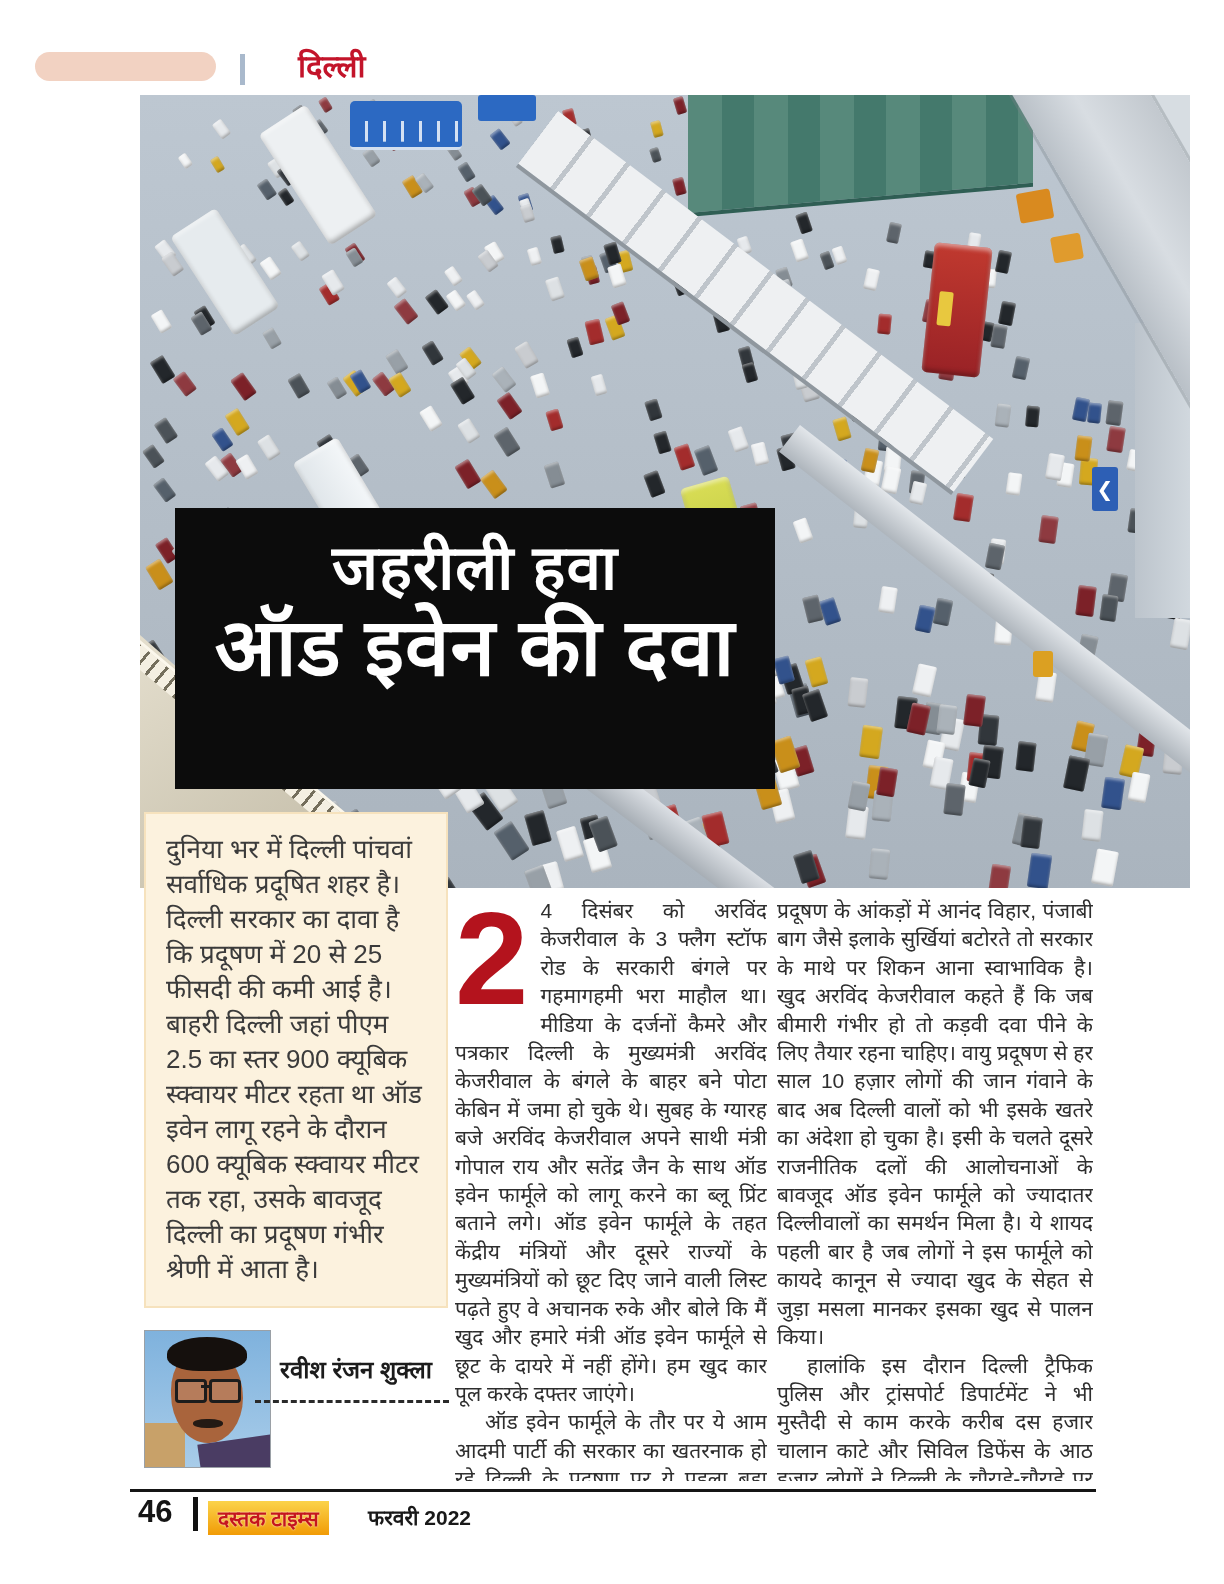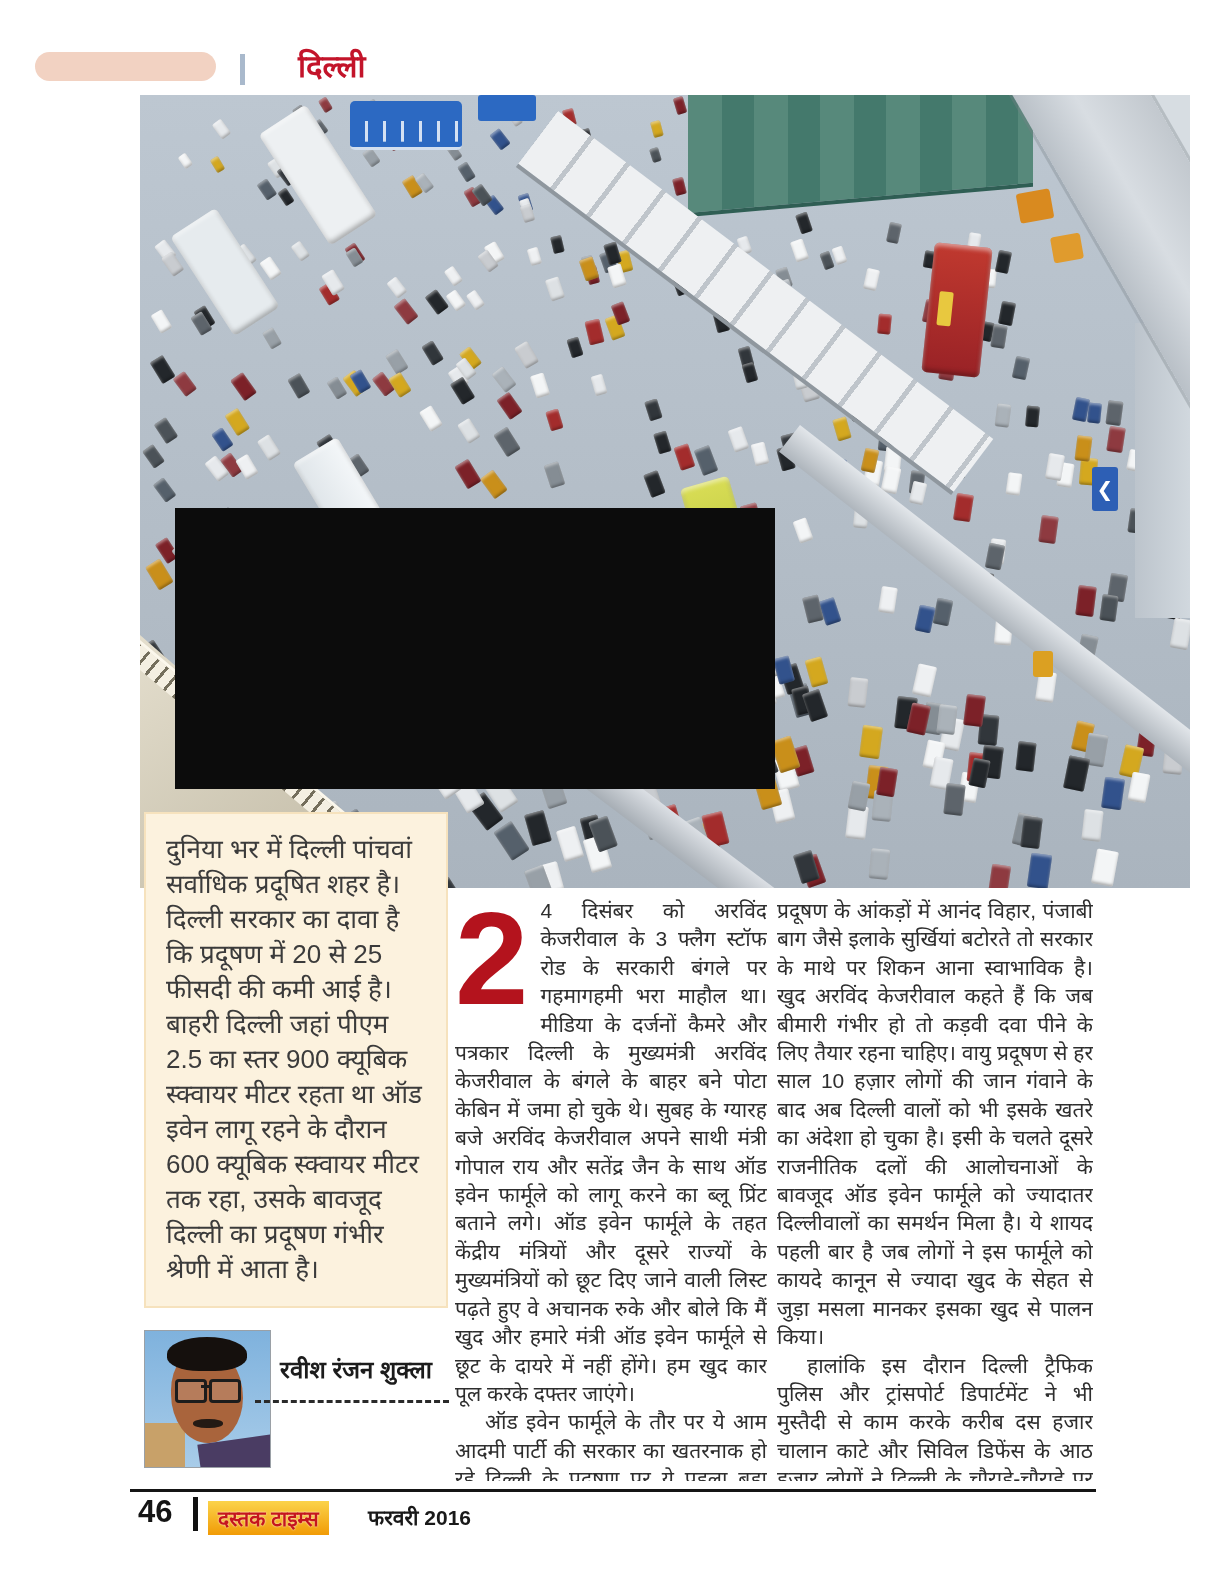--- a/index.html
+++ b/index.html
@@ -493,20 +493,22 @@
     <div class="ph-bus ph-bus-e">
         <div class="stripe"></div>
       </div>
     <div class="ph-truck-f"></div>
     <div class="ph-truck-g"></div>
     <div class="ph-chevron">❮</div>
     <div class="ph-barrel"></div>
   </div>
 
   <div class="title-box">
+    <div class="title-line1">जहरीली हवा</div>
+    <div class="title-line2">ऑड इवेन की दवा</div>
   </div>
 
   <div class="intro-box">
     <div class="intro-text">दुनिया भर में दिल्ली पांचवां सर्वाधिक प्रदूषित शहर है। दिल्ली सरकार का दावा है कि प्रदूषण में 20 से 25 फीसदी की कमी आई है। बाहरी दिल्ली जहां पीएम 2.5 का स्तर 900 क्यूबिक स्क्वायर मीटर रहता था ऑड इवेन लागू रहने के दौरान 600 क्यूबिक स्क्वायर मीटर तक रहा, उसके बावजूद दिल्ली का प्रदूषण गंभीर श्रेणी में आता है।</div>
   </div>
 
   <div class="column column-1">
     <p><span class="drop-cap">2</span><span>4 दिसंबर को अरविंद केजरीवाल के 3 फ्लैग स्टॉफ रोड के सरकारी बंगले पर गहमागहमी भरा माहौल था। मीडिया के दर्जनों कैमरे और पत्रकार दिल्ली के मुख्यमंत्री अरविंद केजरीवाल के बंगले के बाहर बने पोटा केबिन में जमा हो चुके थे। सुबह के ग्यारह बजे अरविंद केजरीवाल अपने साथी मंत्री गोपाल राय और सतेंद्र जैन के साथ ऑड इवेन फार्मूले को लागू करने का ब्लू प्रिंट बताने लगे। ऑड इवेन फार्मूले के तहत केंद्रीय मंत्रियों और दूसरे राज्यों के मुख्यमंत्रियों को छूट दिए जाने वाली लिस्ट पढ़ते हुए वे अचानक रुके और बोले कि मैं खुद और हमारे मंत्री ऑड इवेन फार्मूले से छूट के दायरे में नहीं होंगे। हम खुद कार पूल करके दफ्तर जाएंगे।</span></p>
     <p class="indent">ऑड इवेन फार्मूले के तौर पर ये आम आदमी पार्टी की सरकार का खतरनाक हो रहे दिल्ली के प्रदूषण पर ये पहला बड़ा और करारा हमला था। हालांकि दिल्ली सरकार को जब महीना भर पहले दिल्ली डॉयलॉग कमीशन के जानकारों ने बाकायदा एक डेमो करके ये सुझाव दिया। तब खुद अरविंद केजरीवाल समेत कई मंत्रियों के मन में इसे लागू करने को लेकर कई सवाल उमड़ घुमड़ रहे थे, लेकिन टीवी और अखबारों में जब सुबह बढ़ते</p>
   </div>
@@ -526,15 +528,15 @@
     <div class="ap-mustache"></div>
     <div class="ap-shoulder"></div>
   </div>
   <div class="author-name">रवीश रंजन शुक्ला</div>
   <div class="author-divider"></div>
 
   <div class="footer-rule"></div>
   <div class="page-number">46</div>
   <div class="footer-divider"></div>
   <div class="magazine-logo">दस्तक टाइम्स</div>
-  <div class="issue-date">फरवरी 2016</div>
+  <div class="issue-date">फरवरी 2022</div>
 
 </div>
 
 </body></html>

